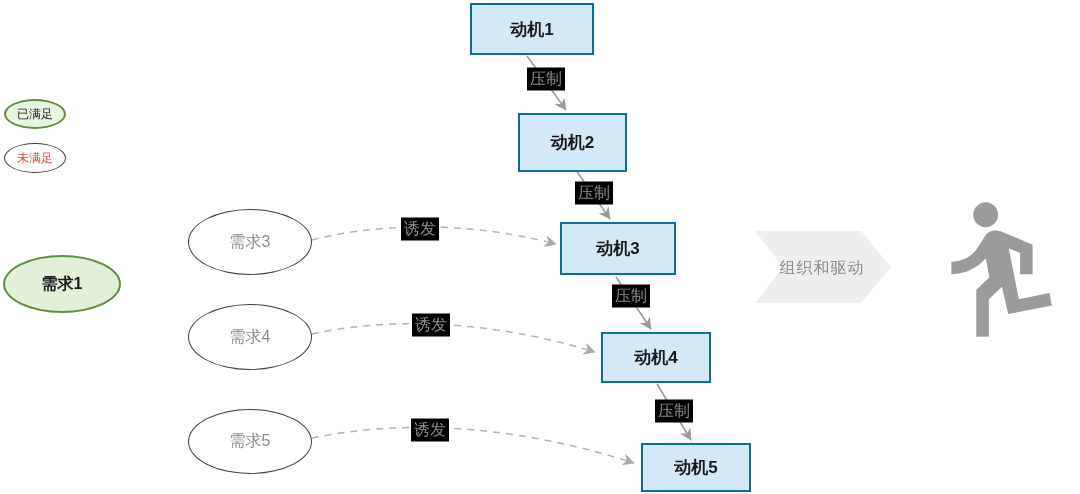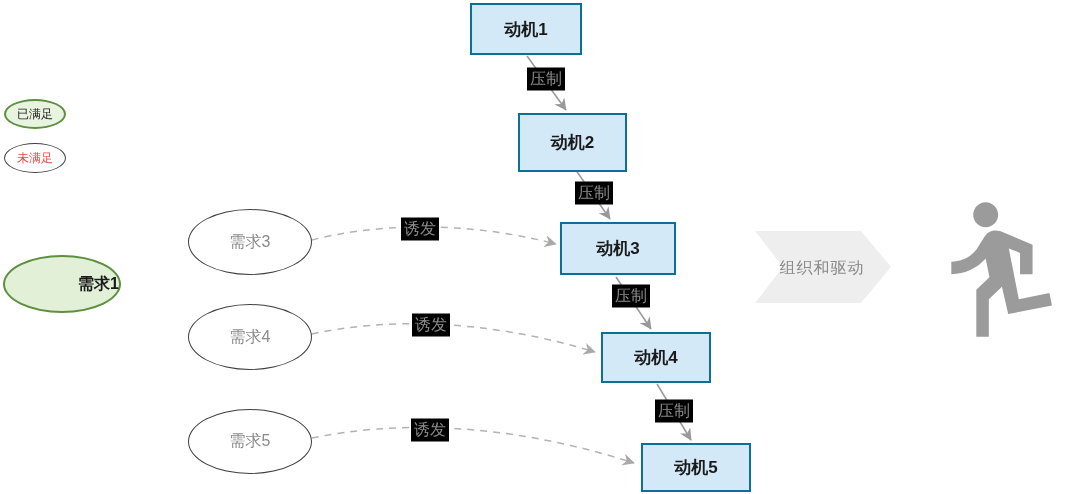--- a/index.html
+++ b/index.html
@@ -53,35 +53,35 @@
     <polygon points="755,231 861,231 891,267 861,303 755,303 783,267" fill="#eeeeee"></polygon>
   </svg>
 
   <div class="node ellipse legend-ellipse legend-green" style="left:4px;top:99px;width:62px;height:30px;">
     <span>已满足</span>
   </div>
   <div class="node ellipse legend-ellipse legend-white" style="left:4px;top:143px;width:62px;height:30px;">
     <span>未满足</span>
   </div>
 
-  <div class="node ellipse need-green" style="left:3px;top:255px;width:118px;height:58px;justify-content:flex-end;">
+  <div class="node ellipse need-green" style="left:3px;top:255px;width:118px;height:58px;">
     <span>需求1</span>
   </div>
 
   <div class="node ellipse need-white" style="left:188px;top:209px;width:124px;height:66px;align-items:center;">
     <span>需求3</span>
   </div>
   <div class="node ellipse need-white" style="left:188px;top:304px;width:124px;height:66px;">
     <span>需求4</span>
   </div>
   <div class="node ellipse need-white" style="left:188px;top:409px;width:124px;height:65px;">
     <span>需求5</span>
   </div>
 
-  <div class="node motive" style="left:470px;top:3px;width:112px;height:52px;">
+  <div class="node motive" style="left:470px;top:3px;width:124px;height:52px;">
     <span>动机1</span>
   </div>
   <div class="node motive" style="left:518px;top:113px;width:109px;height:59px;">
     <span>动机2</span>
   </div>
   <div class="node motive" style="left:560px;top:222px;width:116px;height:53px;text-align:center;">
     <span>动机3</span>
   </div>
   <div class="node motive" style="left:601px;top:332px;width:110px;height:51px;">
     <span>动机4</span>

